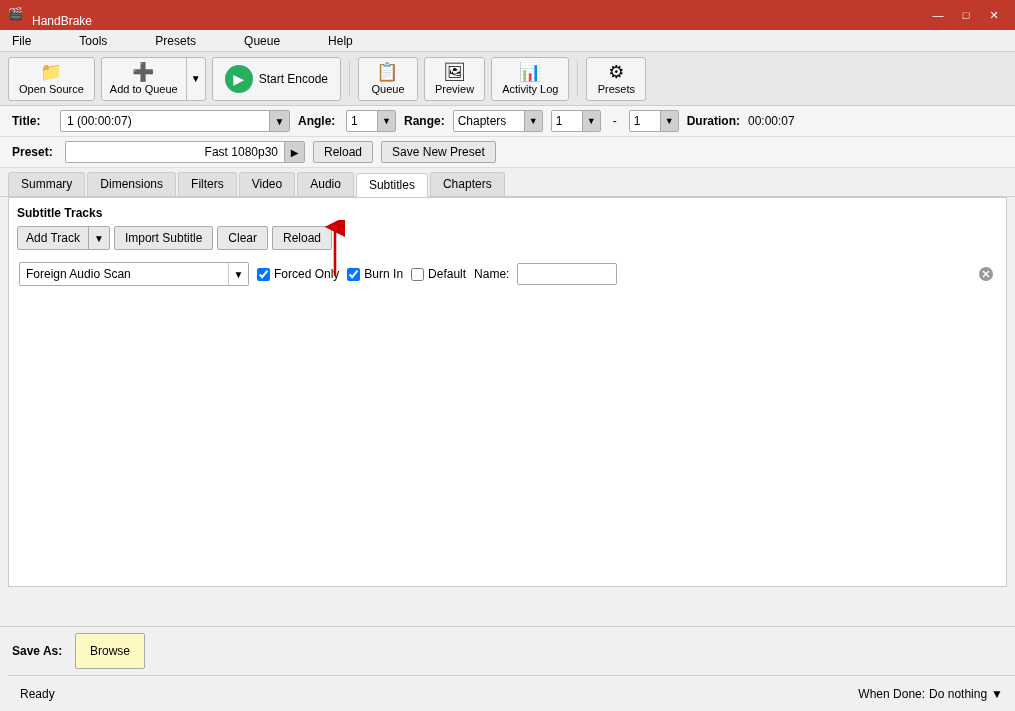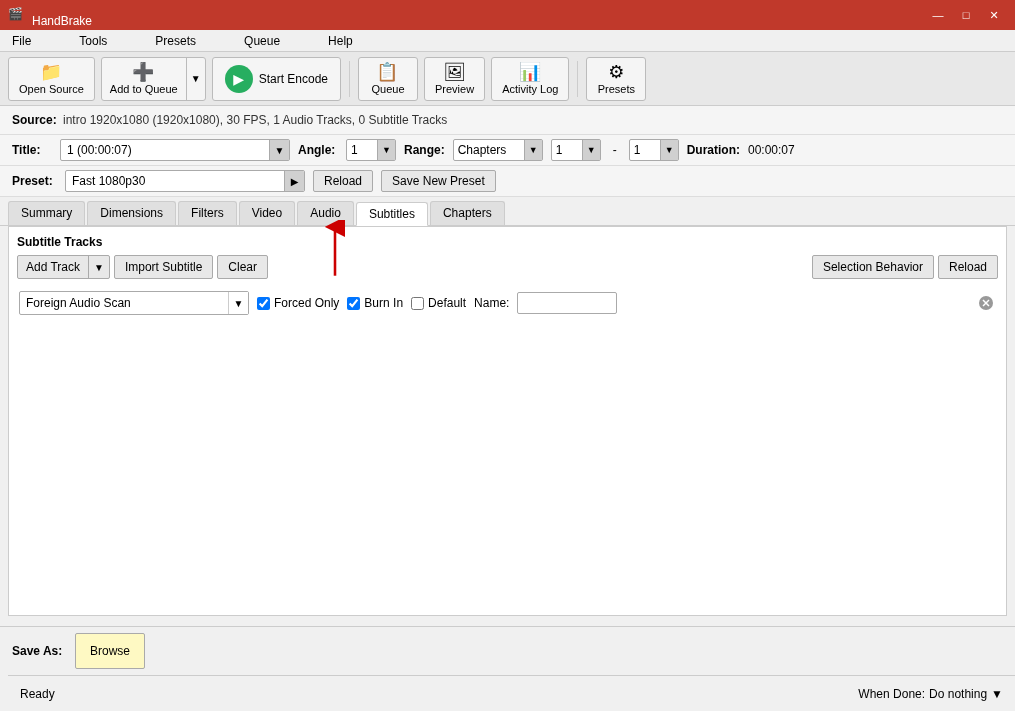--- a/index.html
+++ b/index.html
@@ -100,21 +100,21 @@
     
     .preset-row {
       display: flex; align-items: center; gap: 8px; padding: 4px 12px;
       background: #f5f5f5; border-bottom: 1px solid #ddd;
     }
     .preset-label { font-weight: bold; font-size: 12px; min-width: 45px; }
     .preset-select-wrapper {
       display: flex; align-items: center; border: 1px solid #aaa; background: white;
       border-radius: 2px; overflow: hidden; width: 240px; height: 22px;
     }
-    .preset-select-text { flex: 1; padding: 2px 6px; font-size: 12px; }
+    .preset-select-text { flex: 1; padding: 2px 6px; font-size: 12px; text-align: right; }
     .preset-arrow { background: #d0d0d0; border-left: 1px solid #aaa; width: 20px; height: 100%; display: flex; align-items: center; justify-content: center; cursor: pointer; font-size: 10px; }
     .preset-btn {
       border: 1px solid #aaa; background: #e8e8e8; padding: 2px 10px;
       font-size: 12px; cursor: pointer; height: 22px; border-radius: 2px;
     }
 
     
     .tabs-row {
       background: #f0f0f0;
       display: flex;
@@ -271,26 +271,20 @@
       <span class="toolbar-icon">📊</span>
       <span>Activity Log</span>
     </button>
     <div class="toolbar-sep"></div>
     <button class="toolbar-btn">
       <span class="toolbar-icon">⚙</span>
       <span>Presets</span>
     </button>
   </div>
 
-  <div class="source-area">
-    <div class="source-line">
-      <span class="source-label">Source:</span>
-      <span class="source-value">intro   1920x1080 (1920x1080), 30 FPS, 1 Audio Tracks, 0 Subtitle Tracks</span>
-    </div>
-  </div>
 
   <div class="controls-row">
     <span class="ctrl-label">Title:</span>
     <div style="display:flex;align-items:center;border:1px solid #aaa;background:white;border-radius:2px;width:230px;height:22px;">
       <span style="flex:1;padding:2px 6px;font-size:12px;">1 (00:00:07)</span>
       <span style="background:#d0d0d0;border-left:1px solid #aaa;width:20px;height:100%;display:flex;align-items:center;justify-content:center;cursor:pointer;font-size:10px;">▼</span>
     </div>
     <span class="ctrl-label">Angle:</span>
     <div style="display:flex;align-items:center;border:1px solid #aaa;background:white;border-radius:2px;width:50px;height:22px;">
       <span style="flex:1;padding:2px 4px;font-size:12px;">1</span>
@@ -338,21 +332,20 @@
     <div class="subtitle-section">
       <div class="subtitle-header">Subtitle Tracks</div>
       <div class="subtitle-toolbar">
 
         <div style="display:flex;align-items:center;border:1px solid #aaa;background:#e8e8e8;border-radius:2px;height:24px;cursor:pointer;">
           <span style="padding:3px 8px;font-size:12px;">Add Track</span>
           <span style="border-left:1px solid #aaa;height:100%;display:flex;align-items:center;padding:0 5px;font-size:10px;">▼</span>
         </div>
         <button class="sub-btn">Import Subtitle</button>
         <button class="sub-btn">Clear</button>
-        <button class="sub-btn sub-btn-right" style="margin-left:auto;">Selection Behavior</button>
         <button class="sub-btn">Reload</button>
       </div>
 
       <div class="track-row">
         <div class="track-select-wrapper">
           <span class="track-select-text">Foreign Audio Scan</span>
           <span class="track-select-arrow">▼</span>
         </div>
         <label class="checkbox-label">
           <input type="checkbox" checked="" style="">

